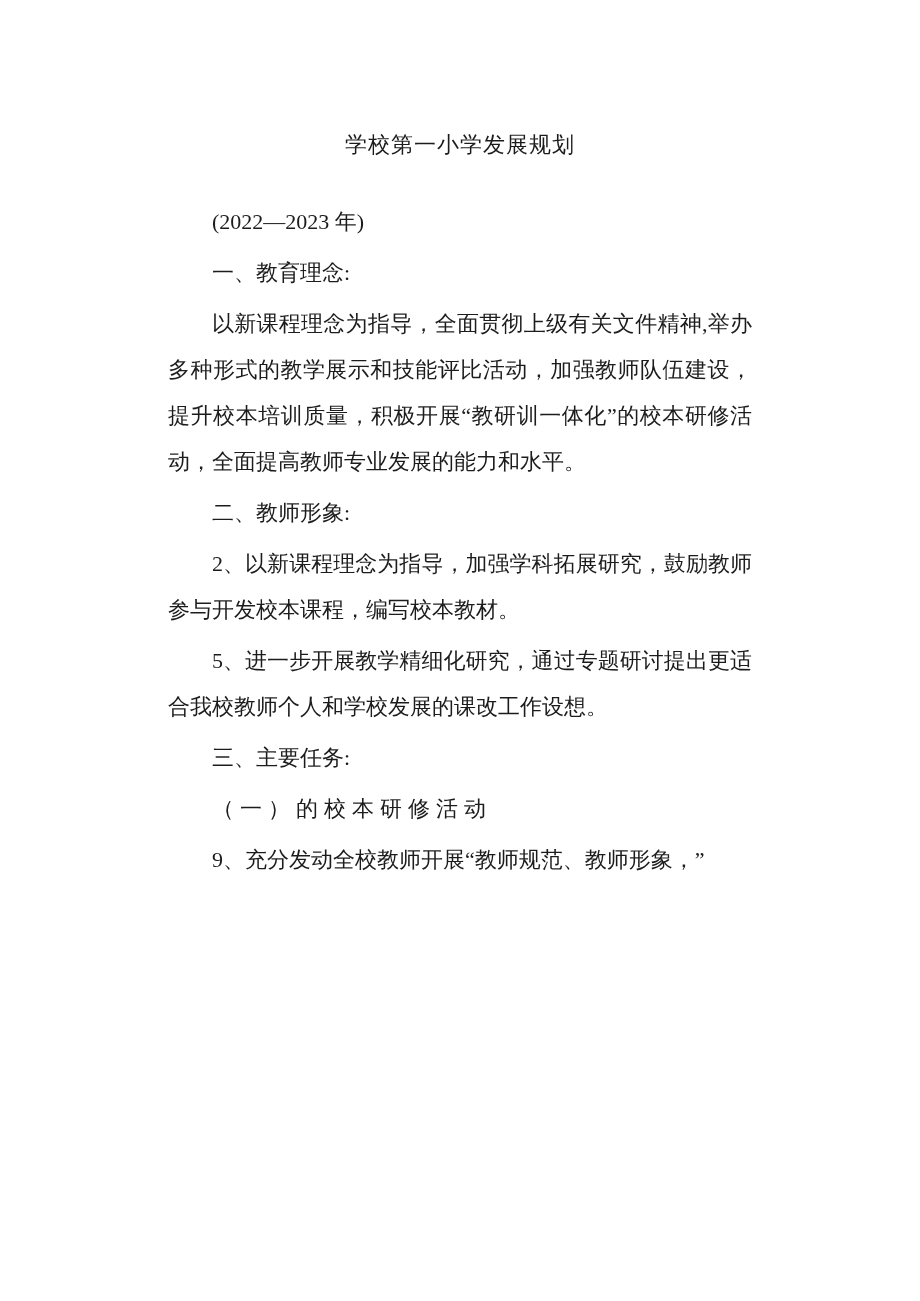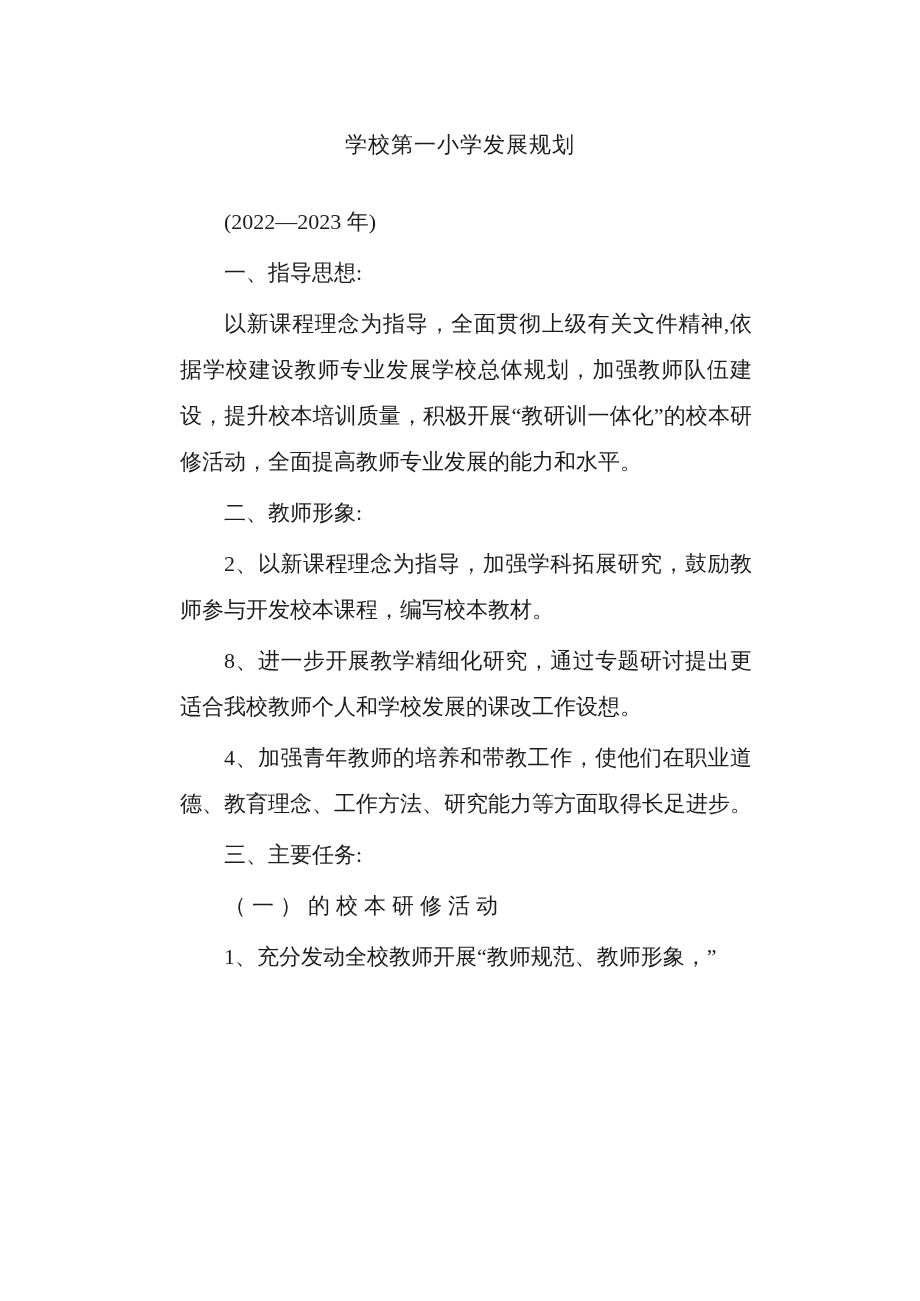--- a/index.html
+++ b/index.html
@@ -21,50 +21,49 @@
   }
   .doc-title {
     margin: 0 0 31px 0;
     font-size: 22px;
     font-weight: 400;
     line-height: 46px;
     text-align: center;
     letter-spacing: 1px;
   }
   .para {
-    margin: 0 0 5px 12px;
+    margin: 0 0 5px 0;
     line-height: 46px;
     text-indent: 2em;
     text-align: justify;
     word-break: break-all;
   }
   .para.spaced {
     letter-spacing: 6px;
   }
 </style>
 </head>
 <body>
 
 <div class="page">
   <h1 class="doc-title">学校第一小学发展规划</h1>
 
   <p class="para">(2022—2023 年)</p>
 
-  <p class="para">一、指导思想:</p>
+  <p class="para">一、教育理念:</p>
 
-  <p class="para">以新课程理念为指导，全面贯彻上级有关文件精神,依据学校建设教师专业发展学校总体规划，加强教师队伍建设，提升校本培训质量，积极开展“教研训一体化”的校本研修活动，全面提高教师专业发展的能力和水平。</p>
+  <p class="para">以新课程理念为指导，全面贯彻上级有关文件精神,举办多种形式的教学展示和技能评比活动，加强教师队伍建设，提升校本培训质量，积极开展“教研训一体化”的校本研修活动，全面提高教师专业发展的能力和水平。</p>
 
   <p class="para">二、教师形象:</p>
 
 
   <p class="para">2、以新课程理念为指导，加强学科拓展研究，鼓励教师参与开发校本课程，编写校本教材。</p>
 
-  <p class="para">8、进一步开展教学精细化研究，通过专题研讨提出更适合我校教师个人和学校发展的课改工作设想。</p>
+  <p class="para">5、进一步开展教学精细化研究，通过专题研讨提出更适合我校教师个人和学校发展的课改工作设想。</p>
 
-  <p class="para">4、加强青年教师的培养和带教工作，使他们在职业道德、教育理念、工作方法、研究能力等方面取得长足进步。</p>
 
 
   <p class="para">三、主要任务:</p>
 
   <p class="para spaced">（一）的校本研修活动</p>
 
-  <p class="para">1、充分发动全校教师开展“教师规范、教师形象，”</p>
+  <p class="para">9、充分发动全校教师开展“教师规范、教师形象，”</p>
 </div>
 
 </body></html>

